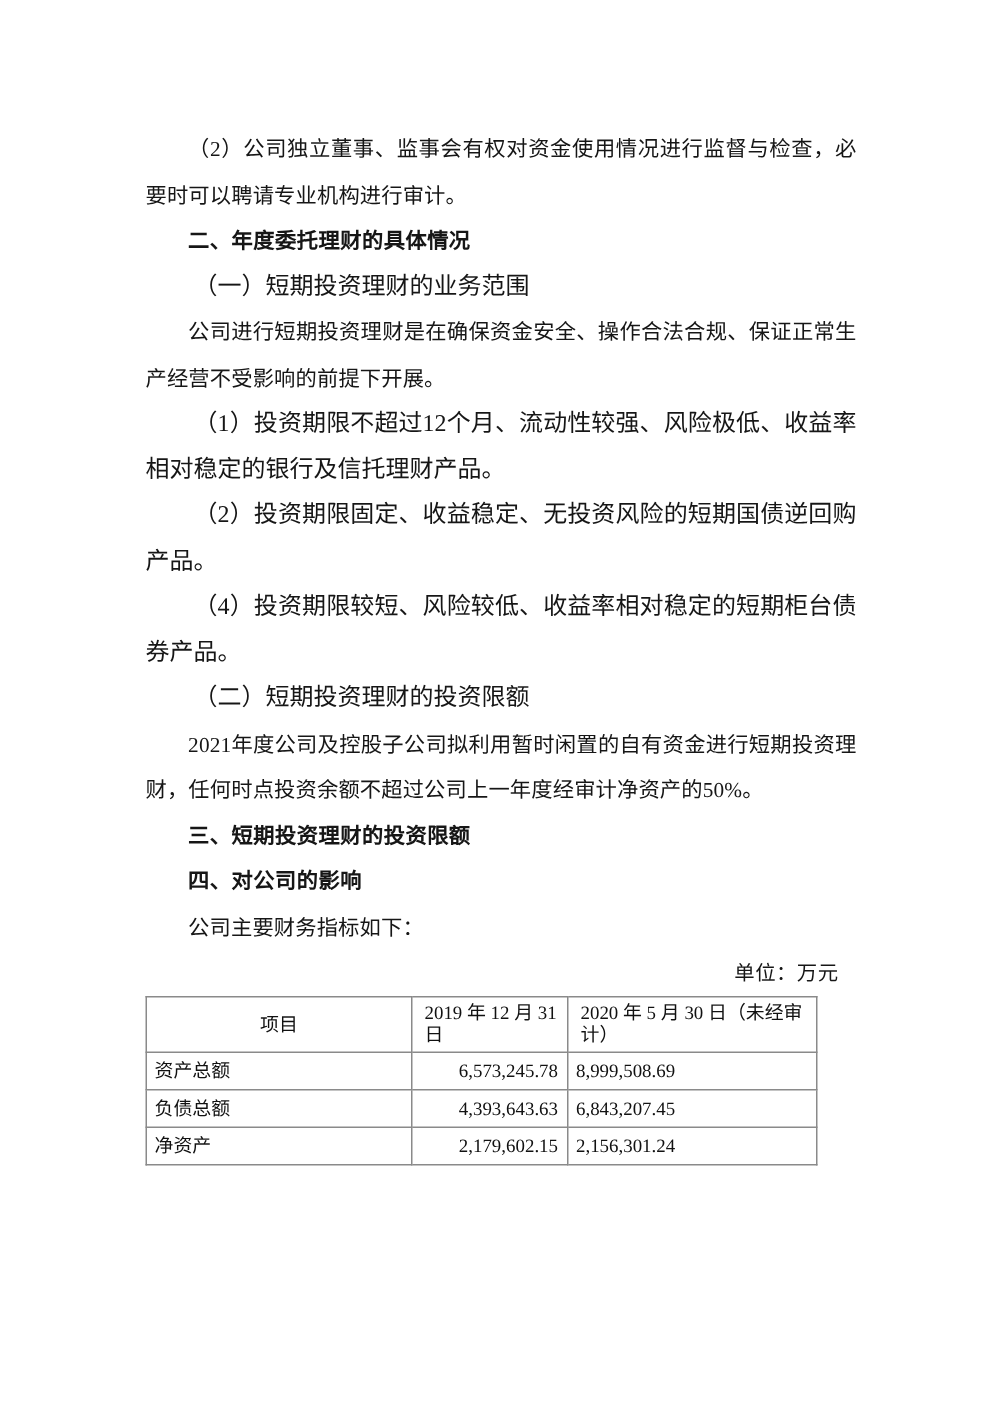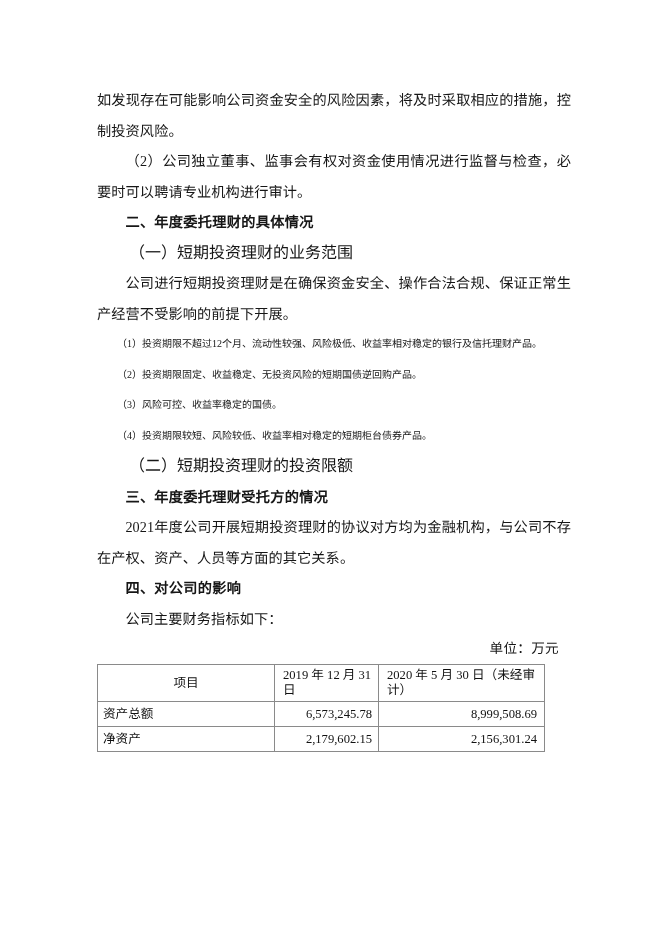--- a/index.html
+++ b/index.html
@@ -49,21 +49,21 @@
     text-indent: 2em;
     letter-spacing: 0.3px;
   }
   .sub-head {
     font-size: 16px;
     line-height: 30.5px;
     margin: 0;
     text-indent: 2em;
   }
   .num-item {
-    font-size: 10px;
+    font-size: 16px;
     line-height: 30.5px;
     margin: 0;
     text-indent: 2em;
     text-align: justify;
     text-justify: inter-ideograph;
   }
 
   
   .unit-line {
     font-size: 13.6px;
@@ -90,50 +90,48 @@
     color: #111;
   }
   table.fin col.c0 { width: 177px; }
   table.fin col.c1 { width: 104px; }
   table.fin col.c2 { width: 166px; }
 
   .th-item { text-align: center; }
   .th-date { text-align: left; padding-left: 8px !important; }
   .cell-label { text-align: left; }
   .cell-num   { text-align: right; padding-right: 6px !important; margin-left: 47px; }
-  .cell-num2  { text-align: right; padding-right: 7px !important; }
+  .cell-num2  { text-align: left; padding-right: 7px !important; }
 </style>
 </head>
 <body>
 
 <div class="page">
   <div class="doc-body">
 
-    <p class="para">如发现存在可能影响公司资金安全的风险因素，将及时采取相应的措施，控制投资风险。</p>
 
     <p class="para indent">（2）公司独立董事、监事会有权对资金使用情况进行监督与检查，必要时可以聘请专业机构进行审计。</p>
 
     <p class="heading">二、年度委托理财的具体情况</p>
 
     <p class="sub-head">（一）短期投资理财的业务范围</p>
 
     <p class="para indent">公司进行短期投资理财是在确保资金安全、操作合法合规、保证正常生产经营不受影响的前提下开展。</p>
 
 
     <p class="num-item">（1）投资期限不超过12个月、流动性较强、风险极低、收益率相对稳定的银行及信托理财产品。</p>
     <p class="num-item">（2）投资期限固定、收益稳定、无投资风险的短期国债逆回购产品。</p>
-    <p class="num-item">（3）风险可控、收益率稳定的国债。</p>
     <p class="num-item">（4）投资期限较短、风险较低、收益率相对稳定的短期柜台债券产品。</p>
 
     <p class="sub-head">（二）短期投资理财的投资限额</p>
 
+    <p class="para indent">2021年度公司及控股子公司拟利用暂时闲置的自有资金进行短期投资理财，任何时点投资余额不超过公司上一年度经审计净资产的50%。</p>
 
-    <p class="heading">三、年度委托理财受托方的情况</p>
+    <p class="heading">三、短期投资理财的投资限额</p>
 
-    <p class="para indent">2021年度公司开展短期投资理财的协议对方均为金融机构，与公司不存在产权、资产、人员等方面的其它关系。</p>
 
     <p class="heading">四、对公司的影响</p>
 
 
     <p class="para indent">公司主要财务指标如下：</p>
 
     <div class="unit-line">单位：万元</div>
 
     <table class="fin">
       <colgroup>
@@ -146,20 +144,25 @@
           <td class="th-item">项目</td>
           <td class="th-date">2019 年 12 月 31 日</td>
           <td class="th-date">2020 年 5 月 30 日（未经审计）</td>
         </tr>
         <tr>
           <td class="cell-label">资产总额</td>
           <td class="cell-num">6,573,245.78</td>
           <td class="cell-num2">8,999,508.69</td>
         </tr>
         <tr>
+          <td class="cell-label">负债总额</td>
+          <td class="cell-num">4,393,643.63</td>
+          <td class="cell-num2">6,843,207.45</td>
+        </tr>
+        <tr>
           <td class="cell-label">净资产</td>
           <td class="cell-num">2,179,602.15</td>
           <td class="cell-num2">2,156,301.24</td>
         </tr>
 
       </tbody>
     </table>
 
   </div>
 </div>

